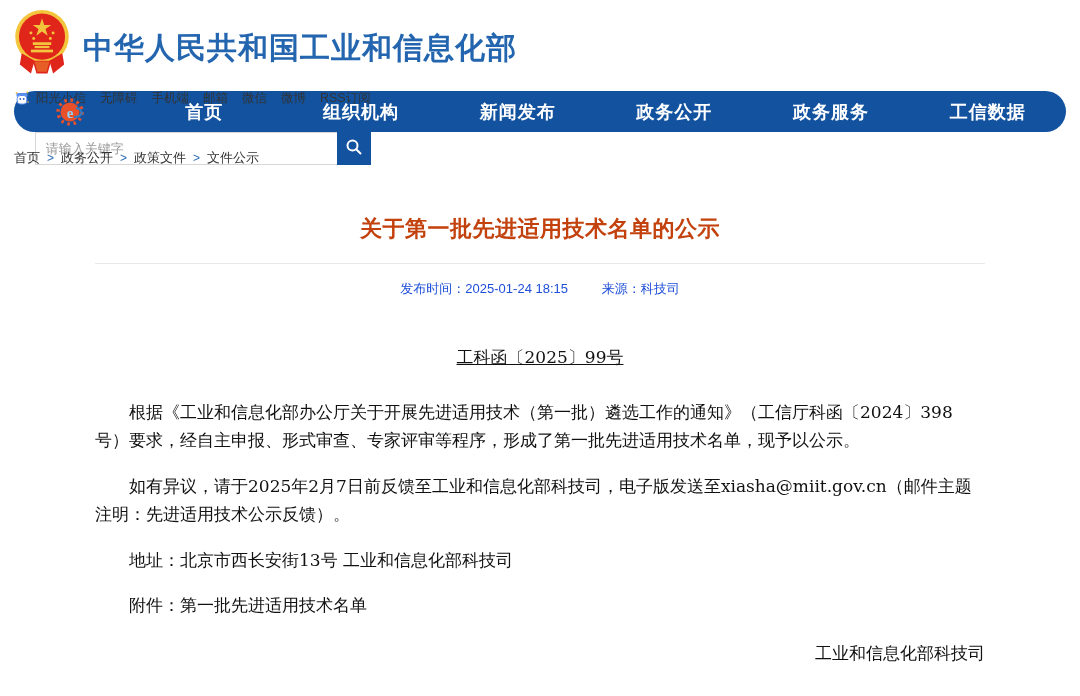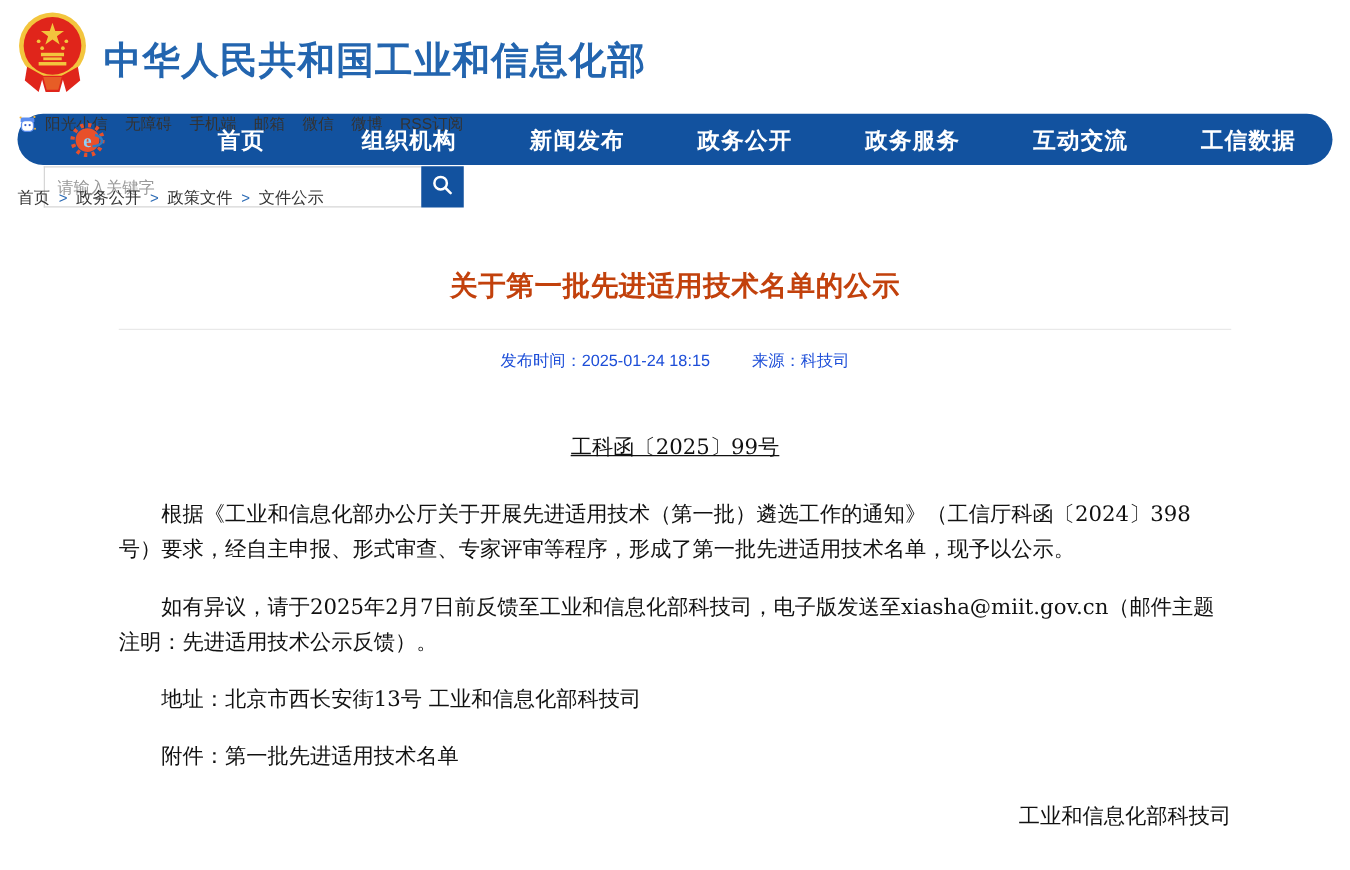--- a/index.html
+++ b/index.html
@@ -132,21 +132,20 @@
       <path d="M7 14 a7 7 0 0 1 14 0 Z" fill="none"></path>
       <text x="14" y="19.5" font-size="15" font-weight="bold" fill="#8fd0f5" text-anchor="middle" font-family="Liberation Serif, serif">e</text>
       <path d="M20 10 q5 1 6 5 q-2 4 -8 4" fill="none" stroke="#2e7cc3" stroke-width="2"></path>
     </svg>
   </span>
   <a class="nav-item">首页</a>
   <a class="nav-item">组织机构</a>
   <a class="nav-item">新闻发布</a>
   <a class="nav-item">政务公开</a>
   <a class="nav-item">政务服务</a>
-  <a class="nav-item">互动交流</a>
   <a class="nav-item">工信数据</a>
 </nav>
 
 <div class="breadcrumb">
   <a>首页</a><span class="crumb-sep">&gt;</span><a>政务公开</a><span class="crumb-sep">&gt;</span><a>政策文件</a><span class="crumb-sep">&gt;</span><a>文件公示</a>
 </div>
 
 <main class="article">
   <h1 class="article-title">关于第一批先进适用技术名单的公示</h1>
   <div class="title-divider"></div>

